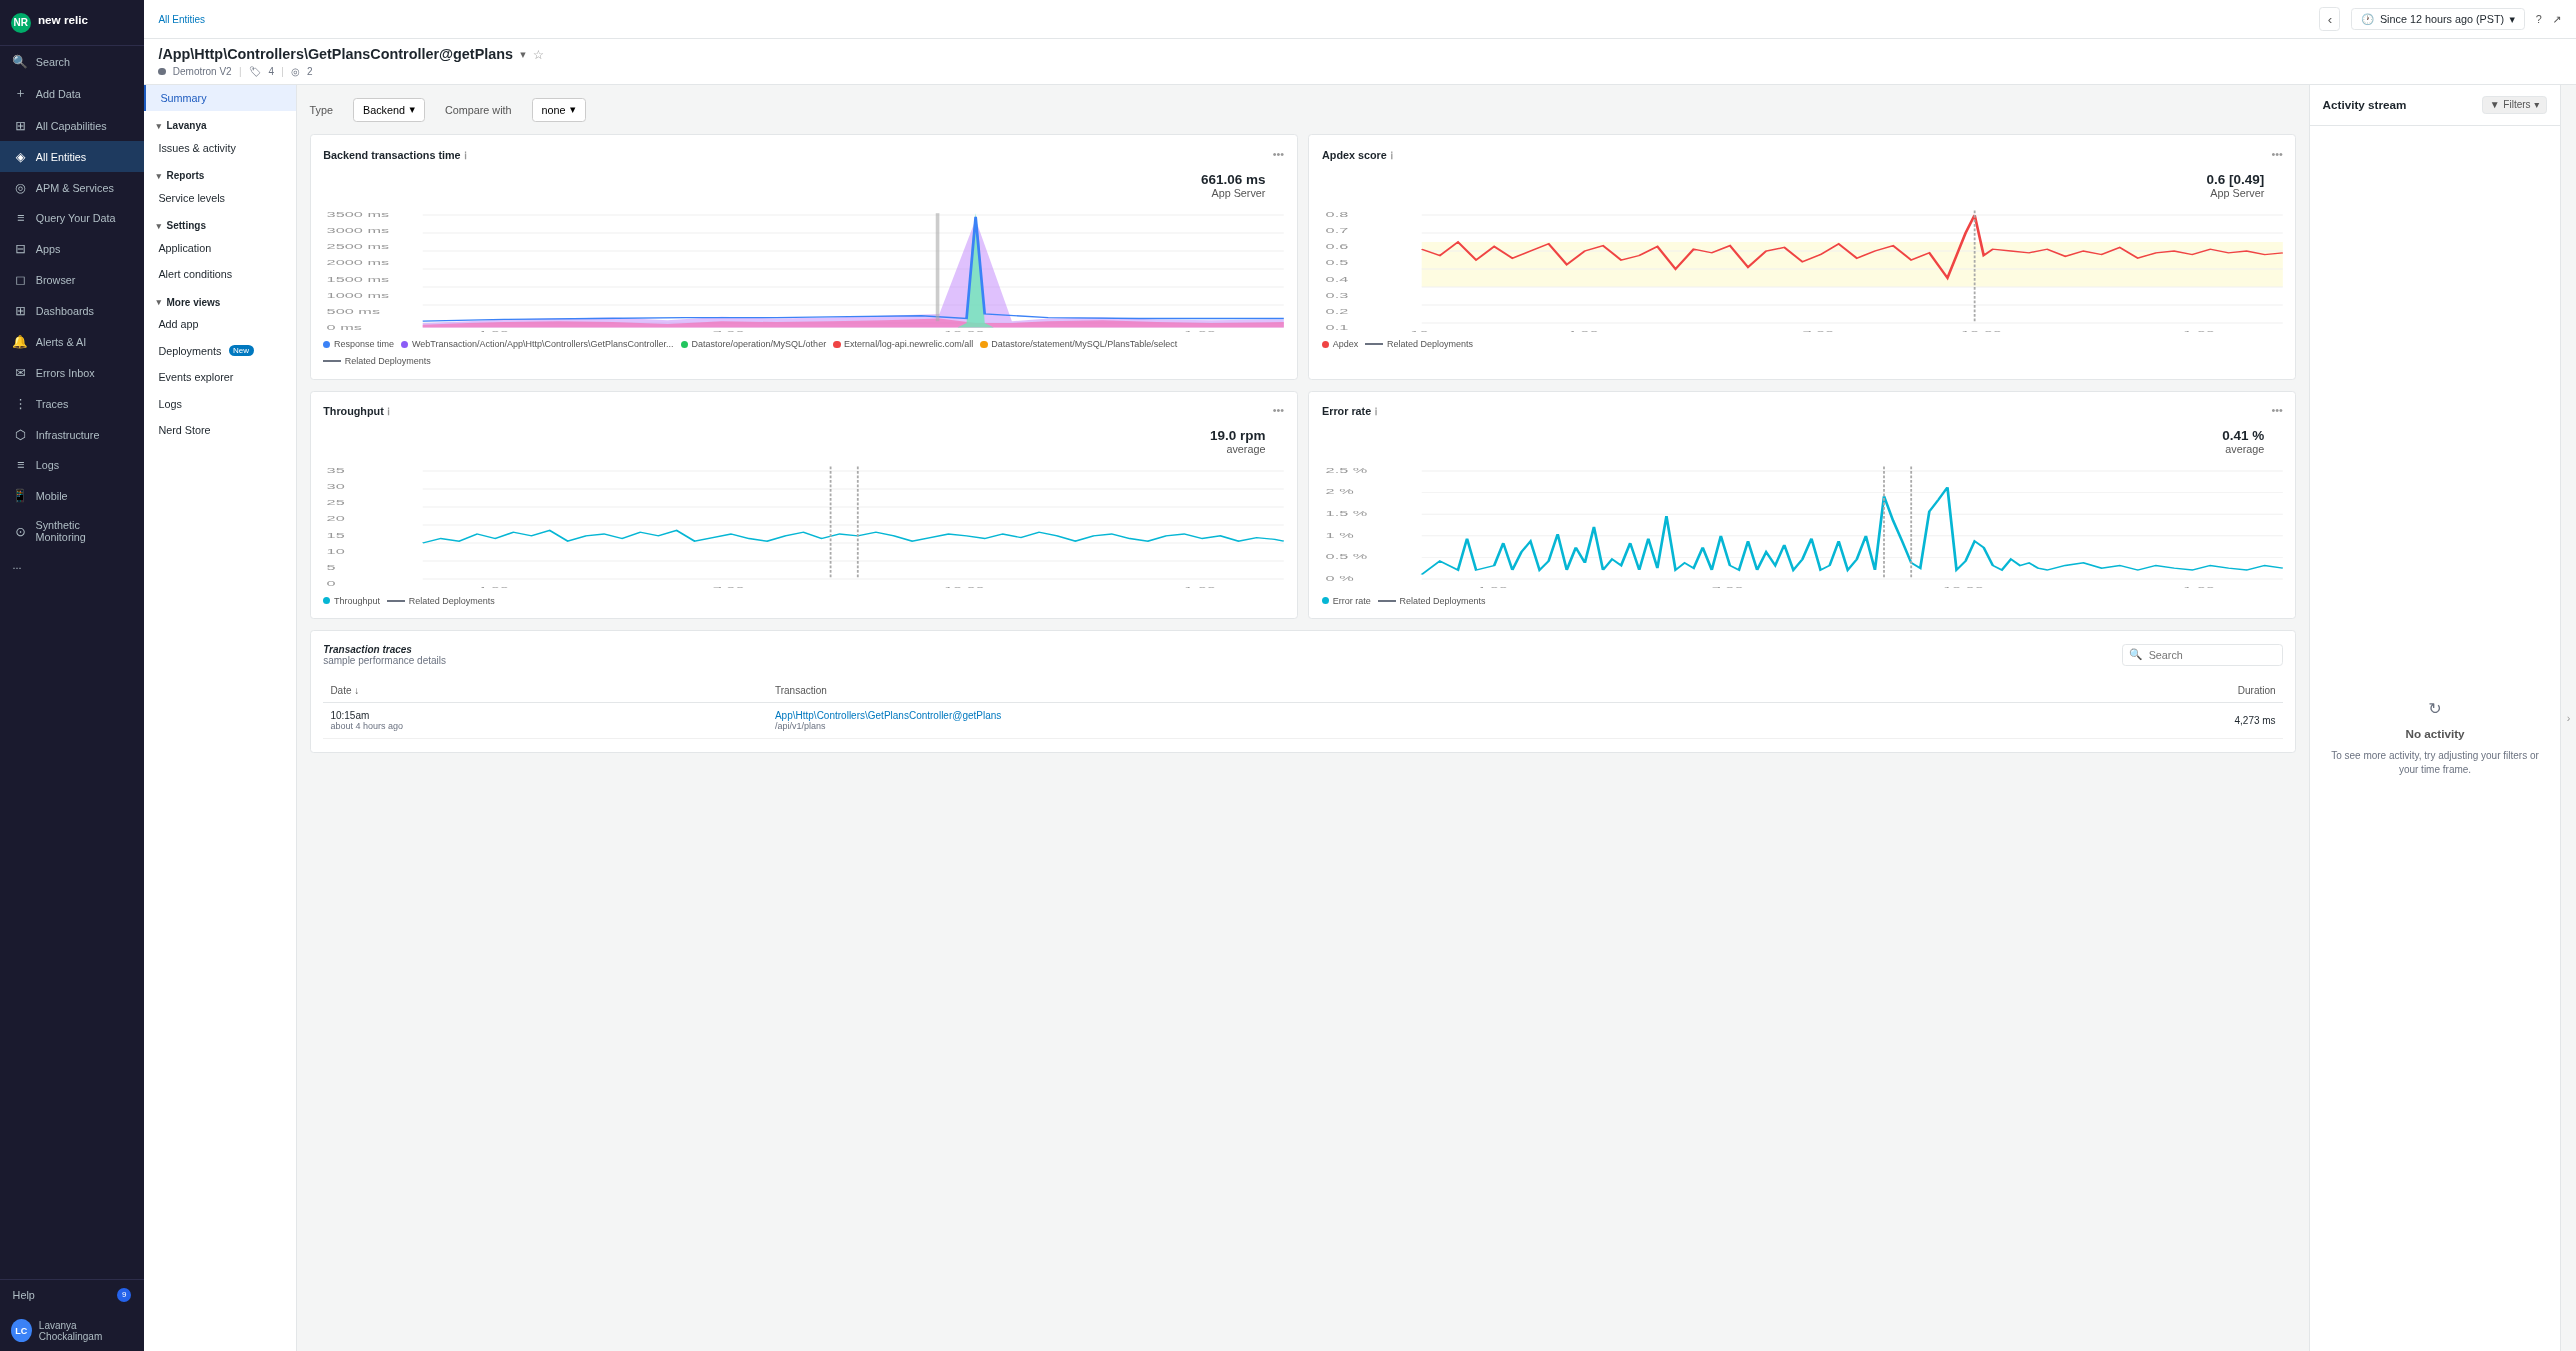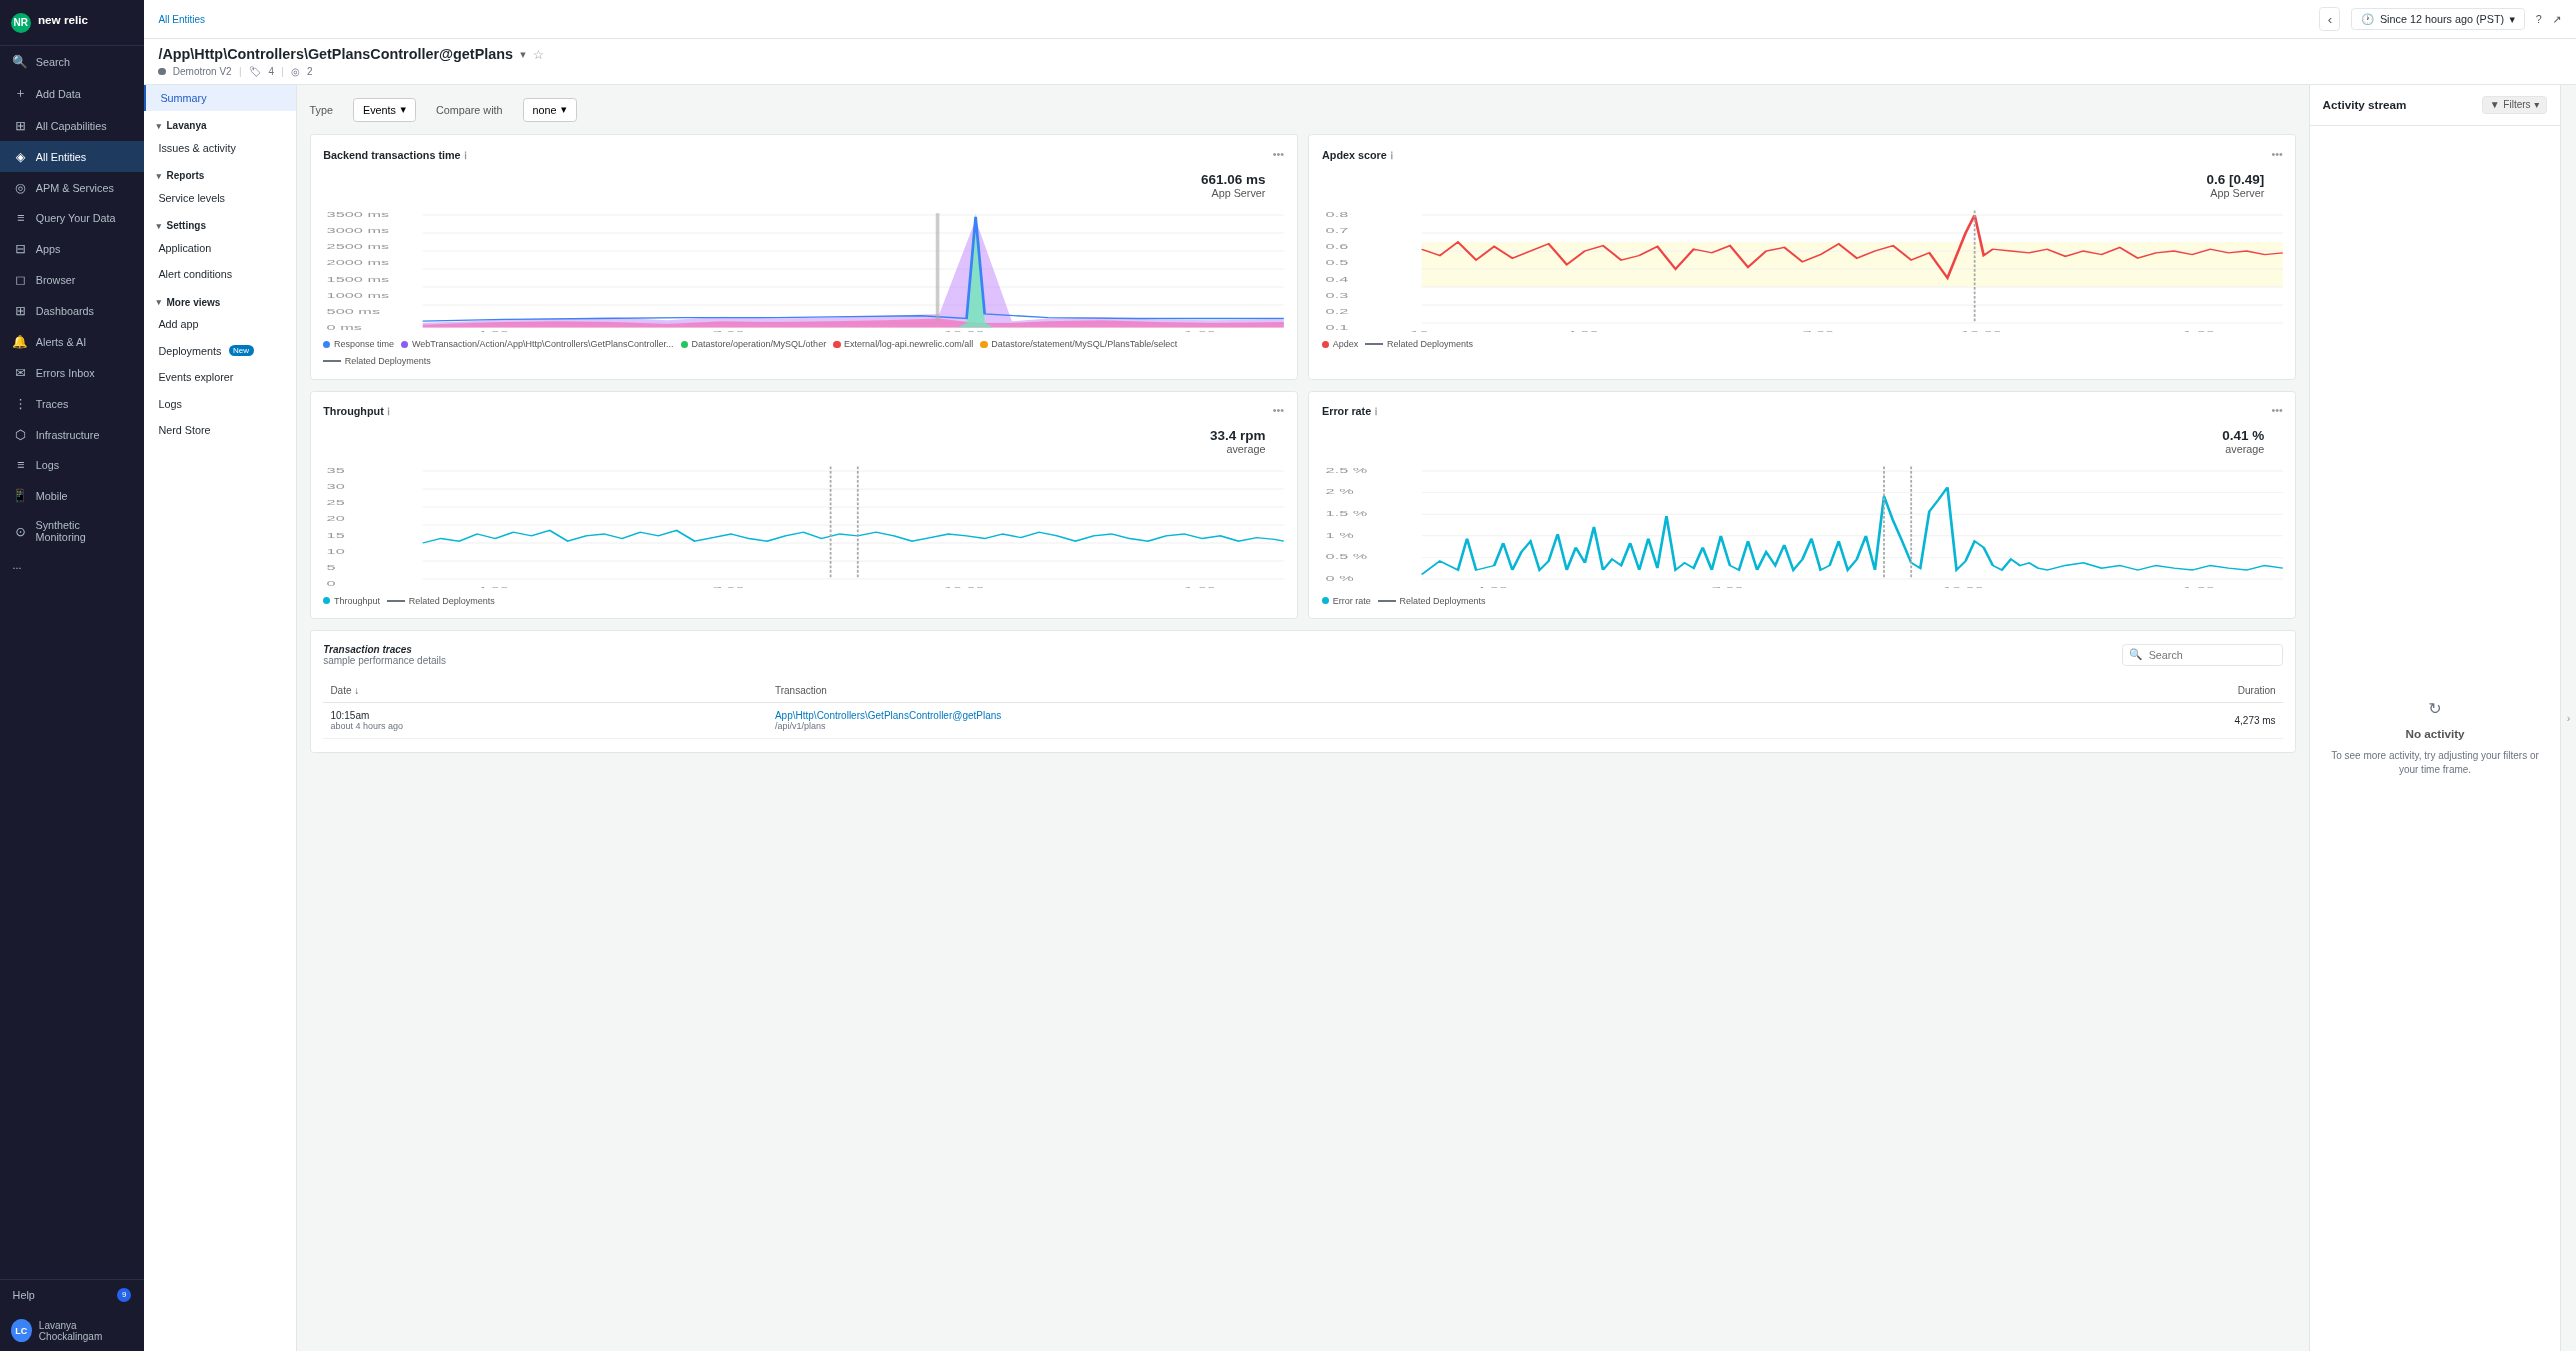--- a/index.html
+++ b/index.html
@@ -254,21 +254,21 @@
       <div class="left-panel-item">Events explorer</div>
       <div class="left-panel-item">Logs</div>
       <div class="left-panel-item">Nerd Store</div>
     </div>
 
     <div id="main-panel">
 
       <div class="toolbar">
         <span class="toolbar-label">Type</span>
         <button class="dropdown-btn">
-          <span>Events</span>
+          <span>Backend</span>
           <span>▾</span>
         </button>
         <span class="toolbar-label">Compare with</span>
         <button class="dropdown-btn">
           <span>none</span>
           <span>▾</span>
         </button>
       </div>
 
       <div class="charts-grid">
@@ -412,21 +412,21 @@
         </div>
 
         <div class="chart-card">
           <div class="chart-header">
             <div class="chart-title">
               <span>Throughput</span>
               <span class="chart-title-info">ℹ</span>
             </div>
             <div style="display:flex;align-items:flex-start;gap:7.2px;">
               <div class="chart-value">
-                <div class="main-val">33.4 rpm</div>
+                <div class="main-val">19.0 rpm</div>
                 <div>average</div>
               </div>
               <span class="chart-more">•••</span>
             </div>
           </div>
           <div class="chart-area">
             <svg width="100%" height="126" viewBox="0 0 530 140" preserveAspectRatio="none" style="font-size:12px">
               <text x="2" y="12" font-size="9" fill="#999">35</text>
               <text x="2" y="30" font-size="9" fill="#999">30</text>
               <text x="2" y="48" font-size="9" fill="#999">25</text>

